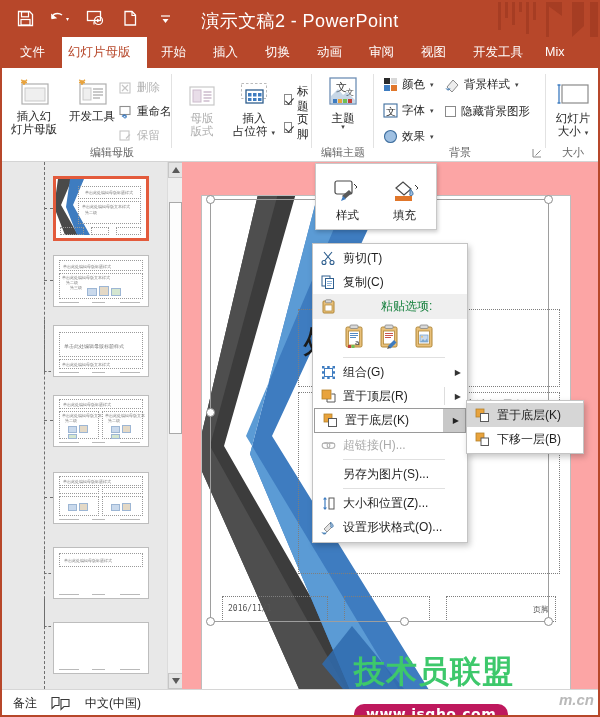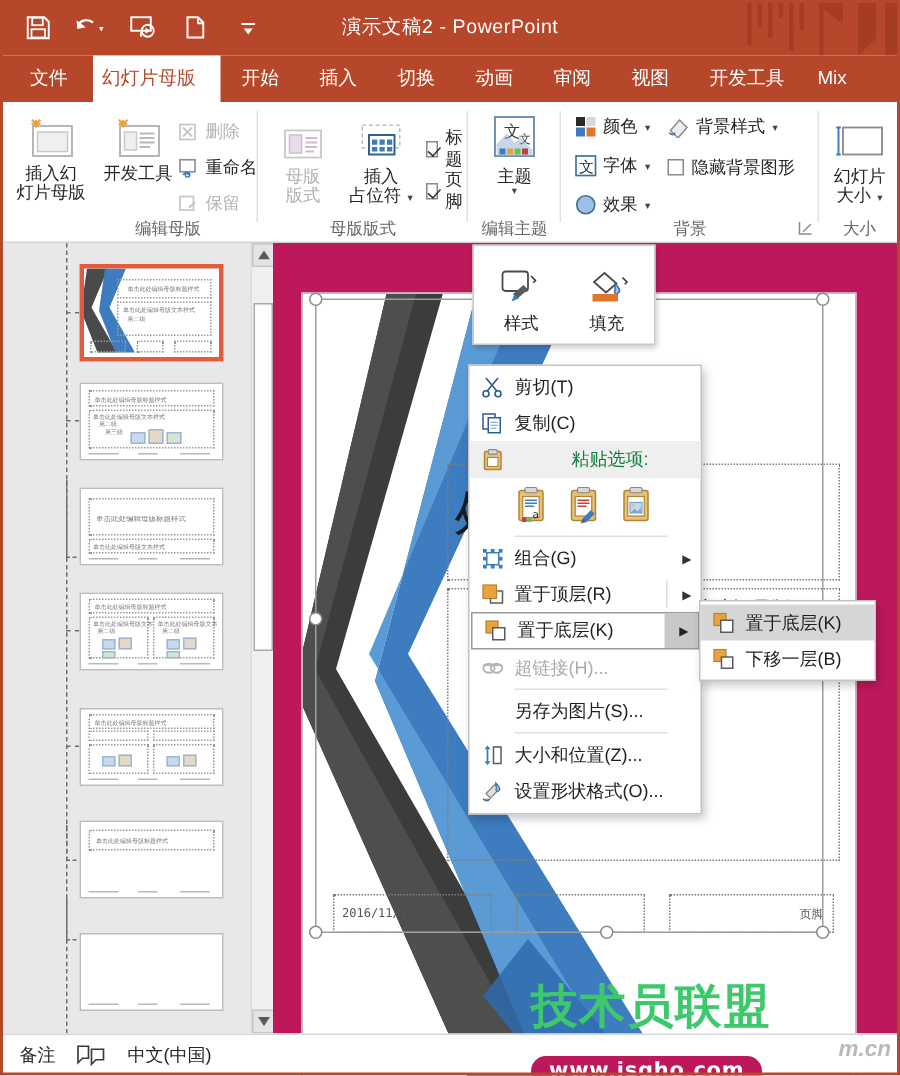--- a/index.html
+++ b/index.html
@@ -15,21 +15,21 @@
     position: absolute; top: 0; left: 0; width: 600px; height: 37px;
     background: #B7472A; overflow: hidden;
   }
   .tb-deco { position: absolute; top: 0; right: 0; width: 110px; height: 37px; overflow: hidden; }
   .tb-deco i { position: absolute; top: 0; background: #A63D23; display: block; }
   .qat { position: absolute; left: 14px; top: 7px; display: flex; align-items: center; gap: 13px; }
   .qat-btn { width: 22px; height: 22px; display: flex; align-items: center; justify-content: center; cursor: pointer; }
   .qat-btn svg { display: block; }
   .win-title {
     position: absolute; left: 0; top: 9px; width: 600px; text-align: center;
-    color: #fff; font-size: 13px; letter-spacing: .4px;
+    color: #fff; font-size: 18px; letter-spacing: .4px;
   }
 
   
   .tabbar {
     position: absolute; top: 37px; left: 0; width: 600px; height: 31px;
     background: #B7472A;
   }
   .tab {
     position: absolute; top: 0; height: 31px; line-height: 31px;
     color: #fff; font-size: 12.5px; cursor: pointer;
@@ -86,21 +86,21 @@
   .mbox { position: absolute; border: 1px dotted #9A9A9A; }
   .mline { position: absolute; background: #B9B9B9; height: 1px; }
   .mtxt { position: absolute; color: #7C7C7C; font-size: 4px; white-space: nowrap; overflow: hidden; line-height: 5px; }
   .mimg { position: absolute; background: #C9D9EC; border: .5px solid #9DB6D4; }
 
   .vscroll { position: absolute; left: 167px; top: 0; width: 15px; height: 527px; background: #EFEFEF; border-left: 1px solid #DCDCDC; }
   .vs-arrow { position: absolute; left: 0; width: 15px; height: 16px; background: #E4E4E4; border: 1px solid #C6C6C6; display: flex; align-items: center; justify-content: center; cursor: pointer; }
   .vs-thumb { position: absolute; left: 1px; width: 13px; background: #FDFDFD; border: 1px solid #A9A9A9; cursor: pointer; }
 
   
-  .canvas { position: absolute; left: 182px; top: 0; width: 418px; height: 527px; background: #be185d; }
+  .canvas { position: absolute; left: 182px; top: 0; width: 418px; height: 527px; background: #fca5a5; }
   .slide {
     position: absolute; left: 19px; top: 33px; width: 370px; height: 612px;
     background: #fff; border: 1px solid #BDBDBD; overflow: hidden;
   }
   .handle {
     position: absolute; width: 9px; height: 9px; border-radius: 50%;
     background: #fff; border: 1px solid #8C8C8C; z-index: 40;
   }
   .sel-line { position: absolute; background: #9E9E9E; z-index: 35; }
 
@@ -340,21 +340,20 @@
 
       <div class="chk" style="left:112px; top:16px;">
         <span class="chkbox on"></span>
         <span>标题</span>
       </div>
       <div class="chk" style="left:112px; top:44px;">
         <span class="chkbox on"></span>
         <span>页脚</span>
       </div>
 
-      <div class="glabel" style="left:0; width:140px;">母版版式</div>
       <div class="gsep" style="left:139px;"></div>
     </div>
 
     <div class="rgroup" style="left:312px; width:62px;">
       <div class="bigbtn" style="left:4px; top:4px; width:54px;">
         <div class="bi" style="height:38px;">
           <svg width="34" height="34" viewBox="0 0 34 34">
             <rect x="4" y="2" width="26" height="26" fill="#fff" stroke="#6E8FB5" stroke-width="1.3"></rect>
             <text x="10" y="15" font-size="11" fill="#3A3A3A" font-family="DejaVu Sans">文</text>
             <text x="20" y="19" font-size="8" fill="#3A3A3A" font-family="DejaVu Sans">文</text>

